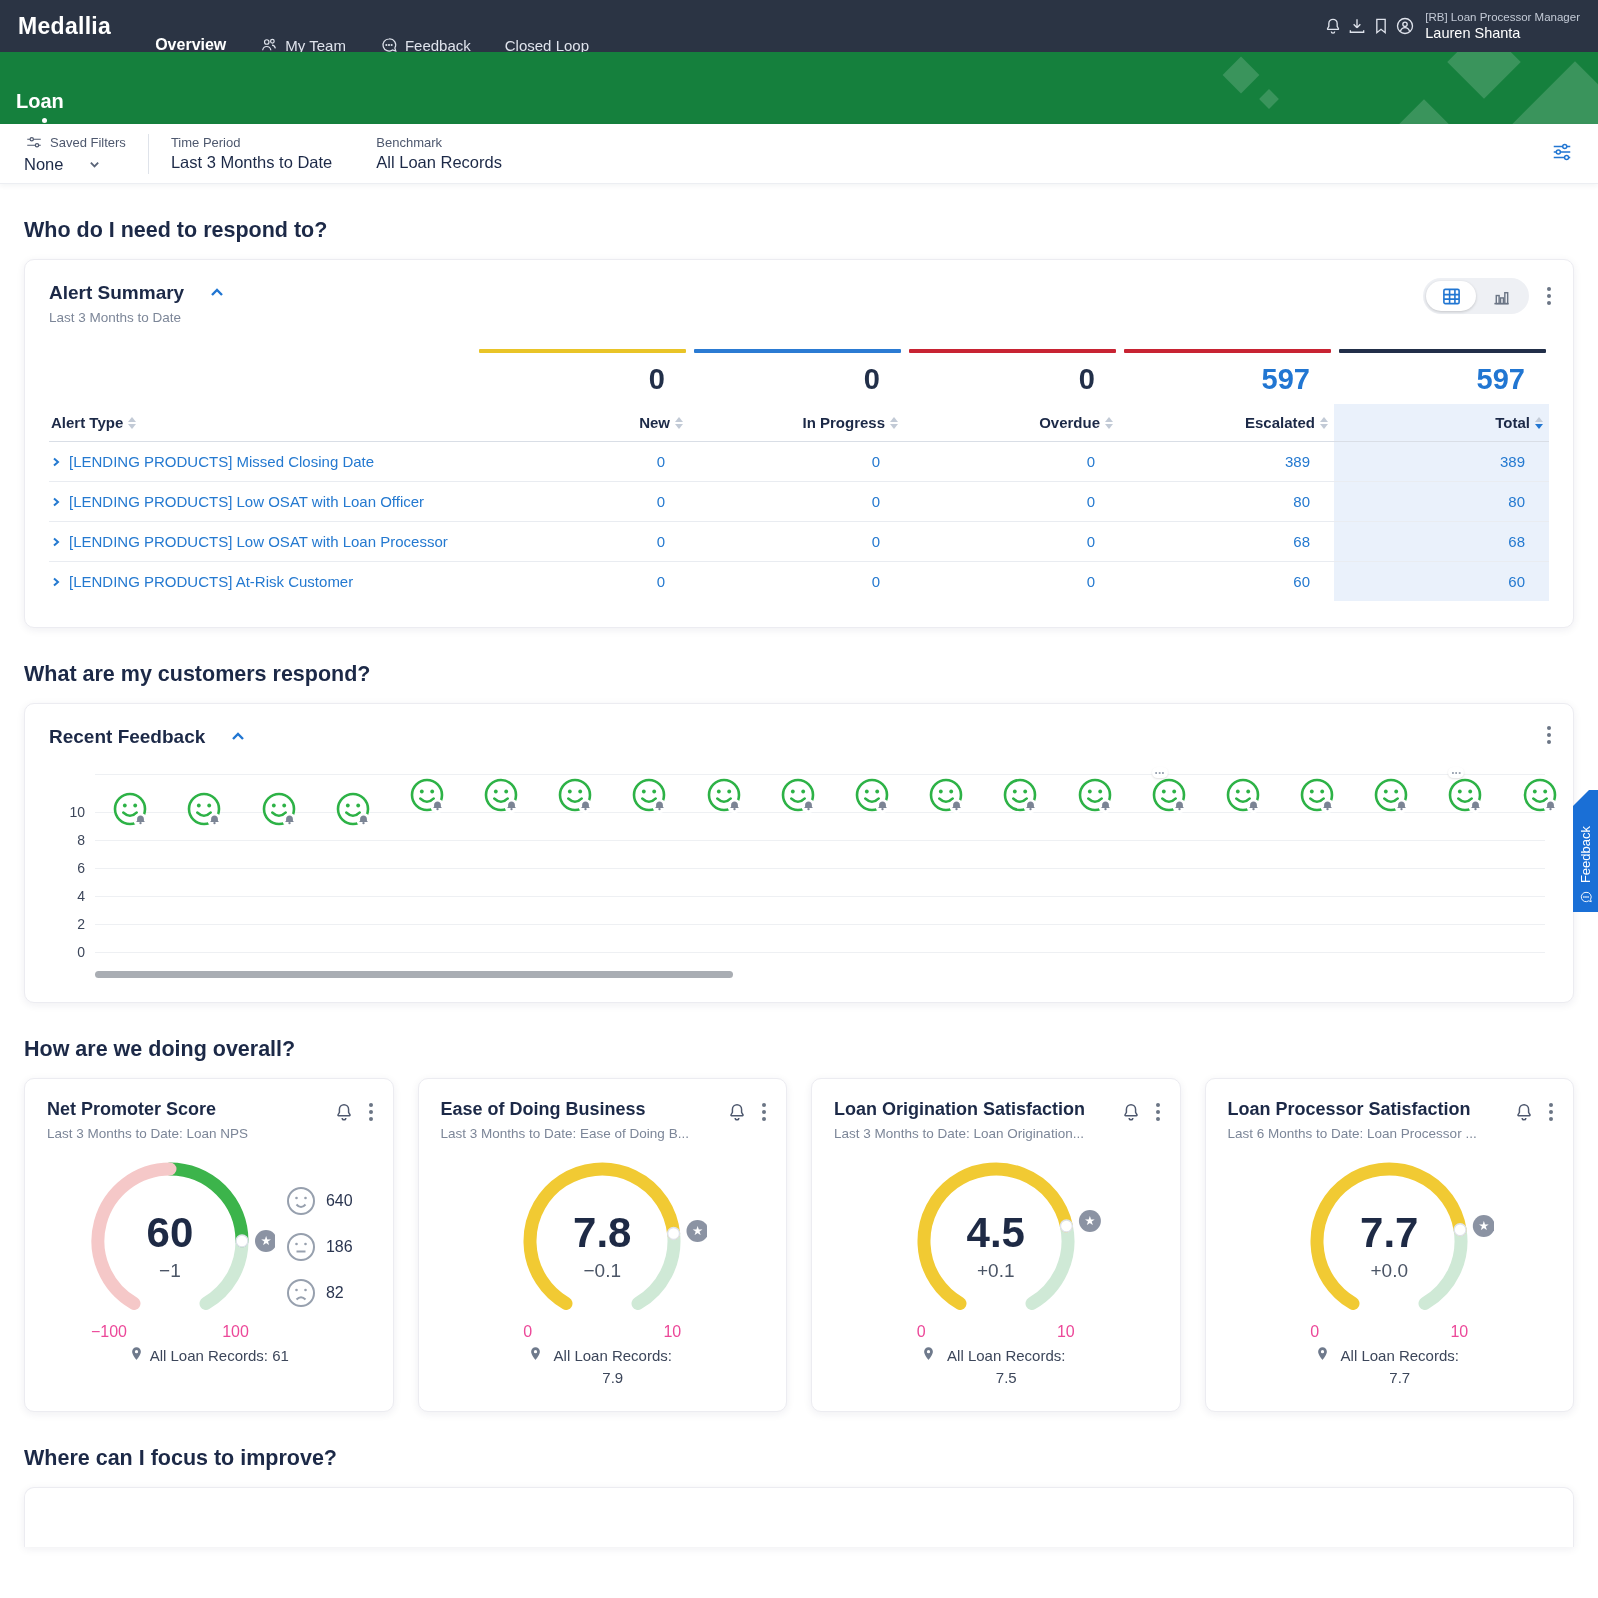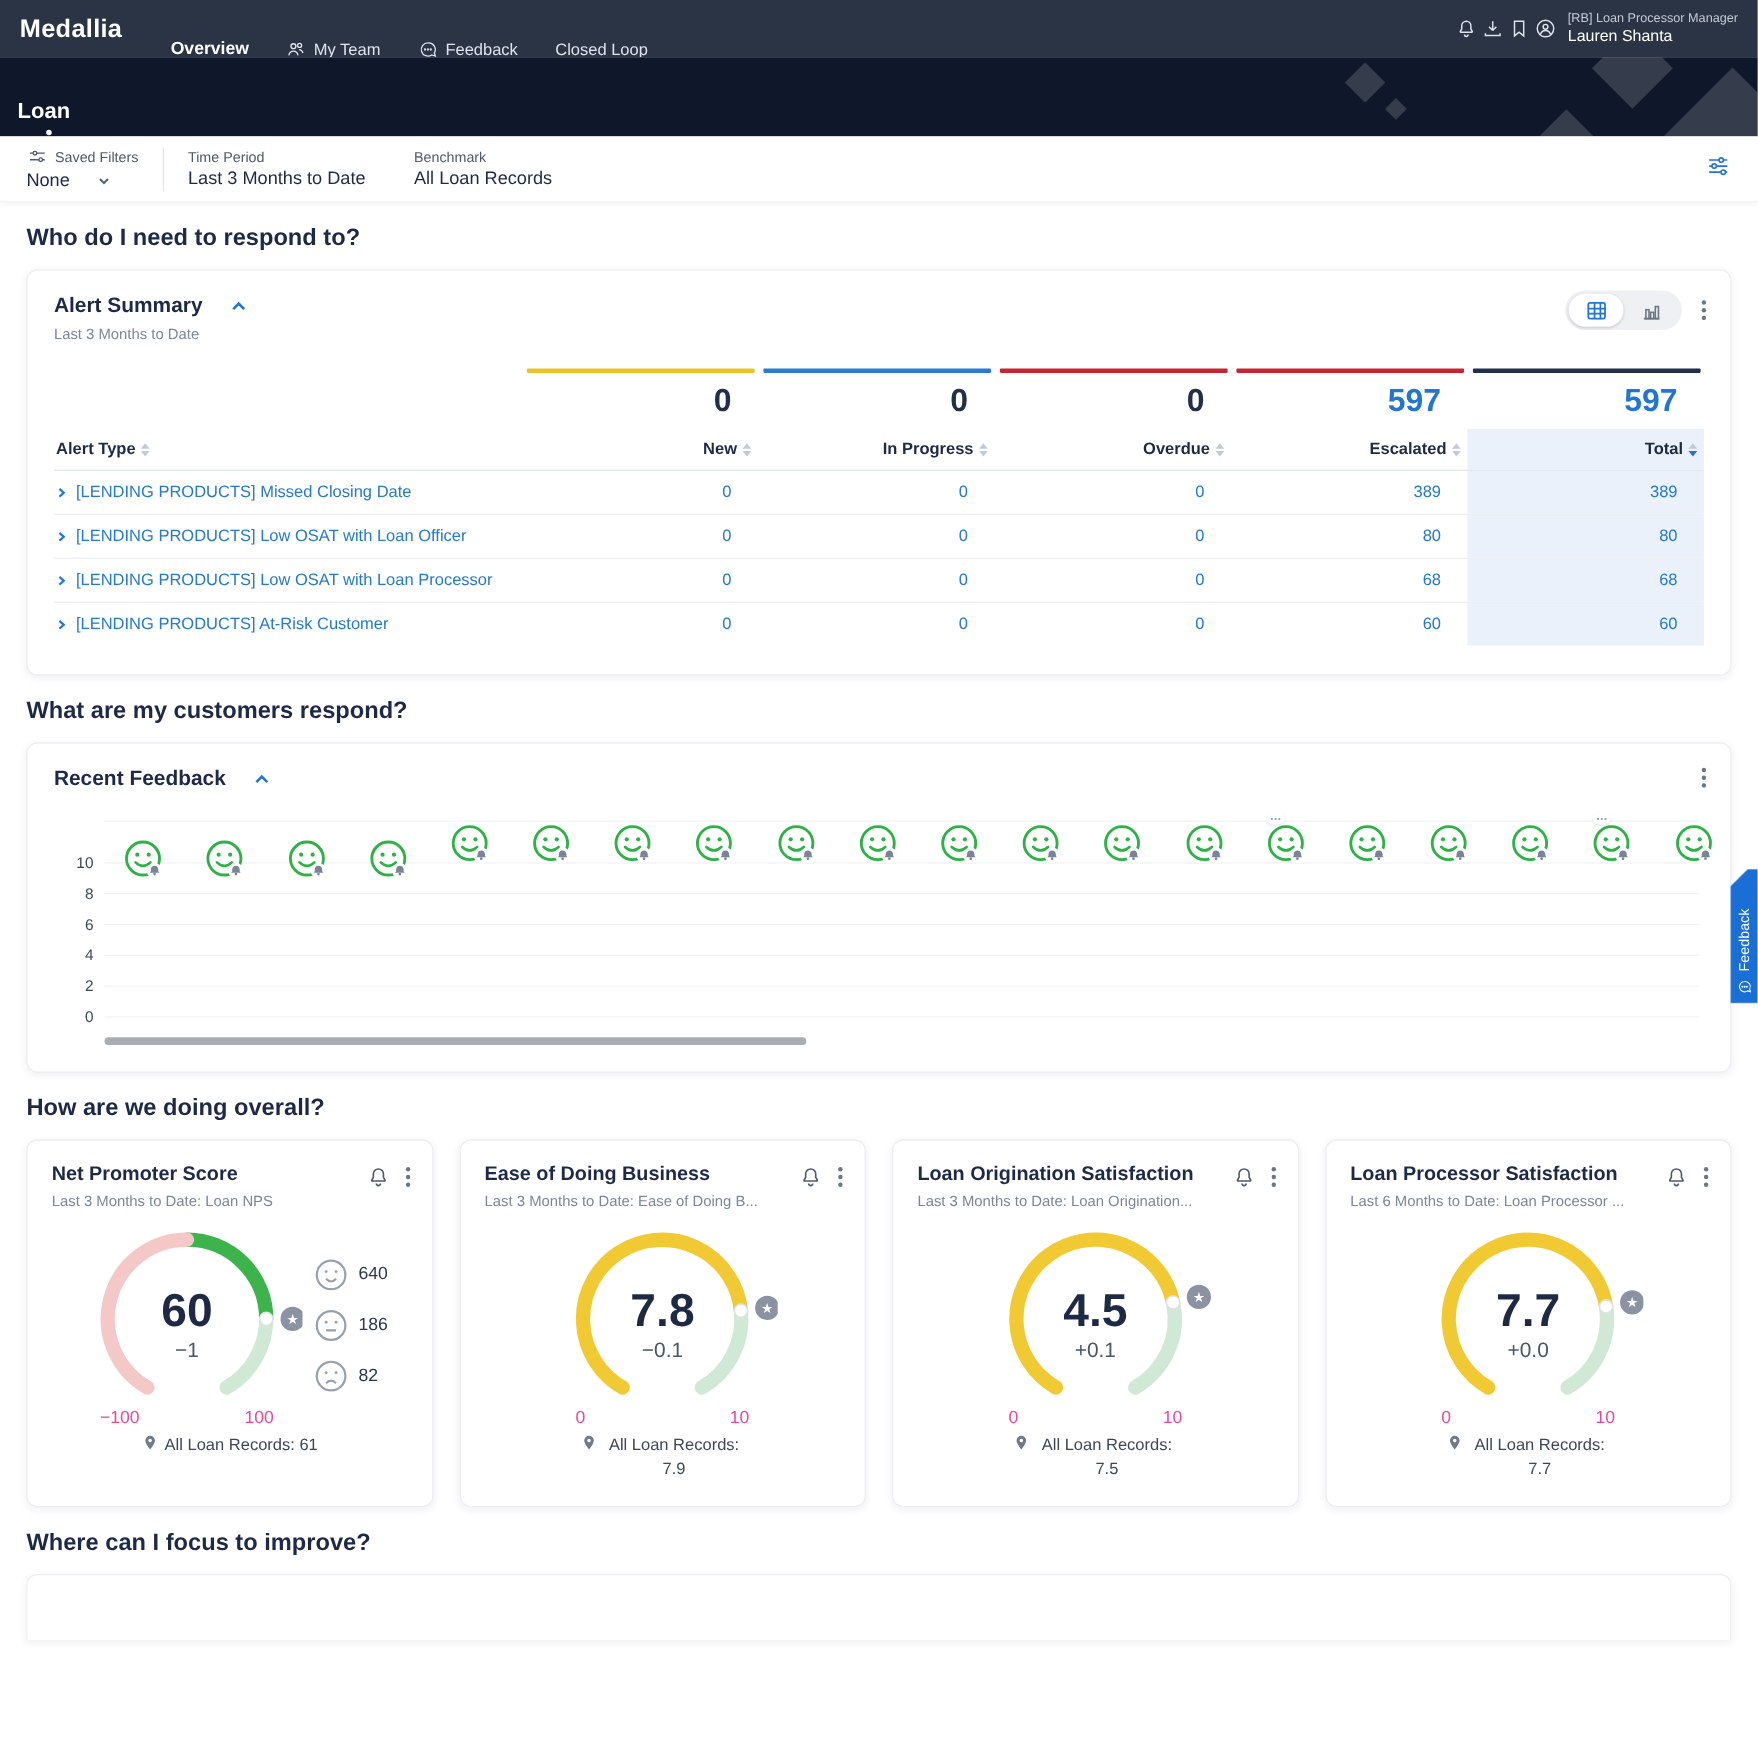--- a/index.html
+++ b/index.html
@@ -14,41 +14,41 @@
   .navitem.active { color:#fff; font-weight:bold; font-size:16px; }
   .navitem.active .navdot { position:absolute; left:50%; bottom:-12px; width:5px; height:5px; border-radius:50%; background:#fff; }
   .navicon { width:18px; height:18px; stroke:#dfe3ec; fill:none; stroke-width:1.6; }
   .nav-right { margin-left:auto; display:flex; align-items:center; gap:4px; }
   .nav-right .navicon { width:20px; height:20px; }
   .userblock { text-align:left; line-height:1.25; margin-left:6px; }
   .userrole { color:#c3cad6; font-size:11.5px; }
   .username { color:#fff; font-size:14.5px; }
 
   
-  .hero { height:72px; background:#0f172a; position:relative; overflow:hidden; }
+  .hero { height:72px; background:#15803d; position:relative; overflow:hidden; }
   .hero-title { position:absolute; left:16px; top:38px; color:#fff; font-size:20px; font-weight:bold; }
   .hero-dot { position:absolute; left:42px; top:66px; width:5px; height:5px; border-radius:50%; background:#fff; }
   .diamond { position:absolute; background:rgba(255,255,255,.16); transform:rotate(45deg); }
 
   
   .filterbar { height:60px; display:flex; align-items:center; padding:0 24px;
     border-bottom:1px solid #eceef2; box-shadow:0 2px 5px rgba(20,30,60,.05); position:relative; background:#fff; }
   .fblock { display:flex; flex-direction:column; gap:3px; }
   .flabel { font-size:13px; color:#4e586e; display:flex; align-items:center; gap:6px; }
   .fvalue { font-size:16.5px; color:#1c2947; display:flex; align-items:center; gap:26px; cursor:pointer; }
   .fdivider { width:1px; height:40px; background:#dfe3ea; margin:0 22px; }
   .fgap { width:44px; }
   .filter-right { margin-left:auto; cursor:pointer; }
   .slider-icon { width:20px; height:18px; stroke:#4e586e; stroke-width:1.6; fill:none; }
   .slider-icon.blue { stroke:#2176d2; width:24px; height:22px; }
   .chev { width:11px; height:11px; stroke:#5a6478; stroke-width:2; fill:none; }
 
   
   .content { padding:0 24px; }
-  h2.sect { font-size:21.5px; font-weight:bold; color:#1c2947; margin:20px 0 16px; }
+  h2.sect { font-size:21.5px; font-weight:bold; color:#1c2947; margin:34px 0 16px; }
   .card { background:#fff; border:1px solid #ececf1; border-radius:10px;
     box-shadow:0 2px 8px rgba(25,35,70,.07); position:relative; }
 
   
   .alert-card { padding:22px 24px 26px; }
   .card-title { font-size:19px; font-weight:bold; color:#1c2947; display:flex; align-items:center; gap:26px; }
   .chev-up { width:14px; height:14px; stroke:#2176d2; stroke-width:2.4; fill:none; cursor:pointer; }
   .card-sub { font-size:13.5px; color:#7c8698; margin-top:6px; }
   .card-tools { position:absolute; right:18px; top:18px; display:flex; align-items:center; gap:14px; }
   .viewtoggle { background:#eef0f4; border-radius:18px; display:flex; padding:3px; }

